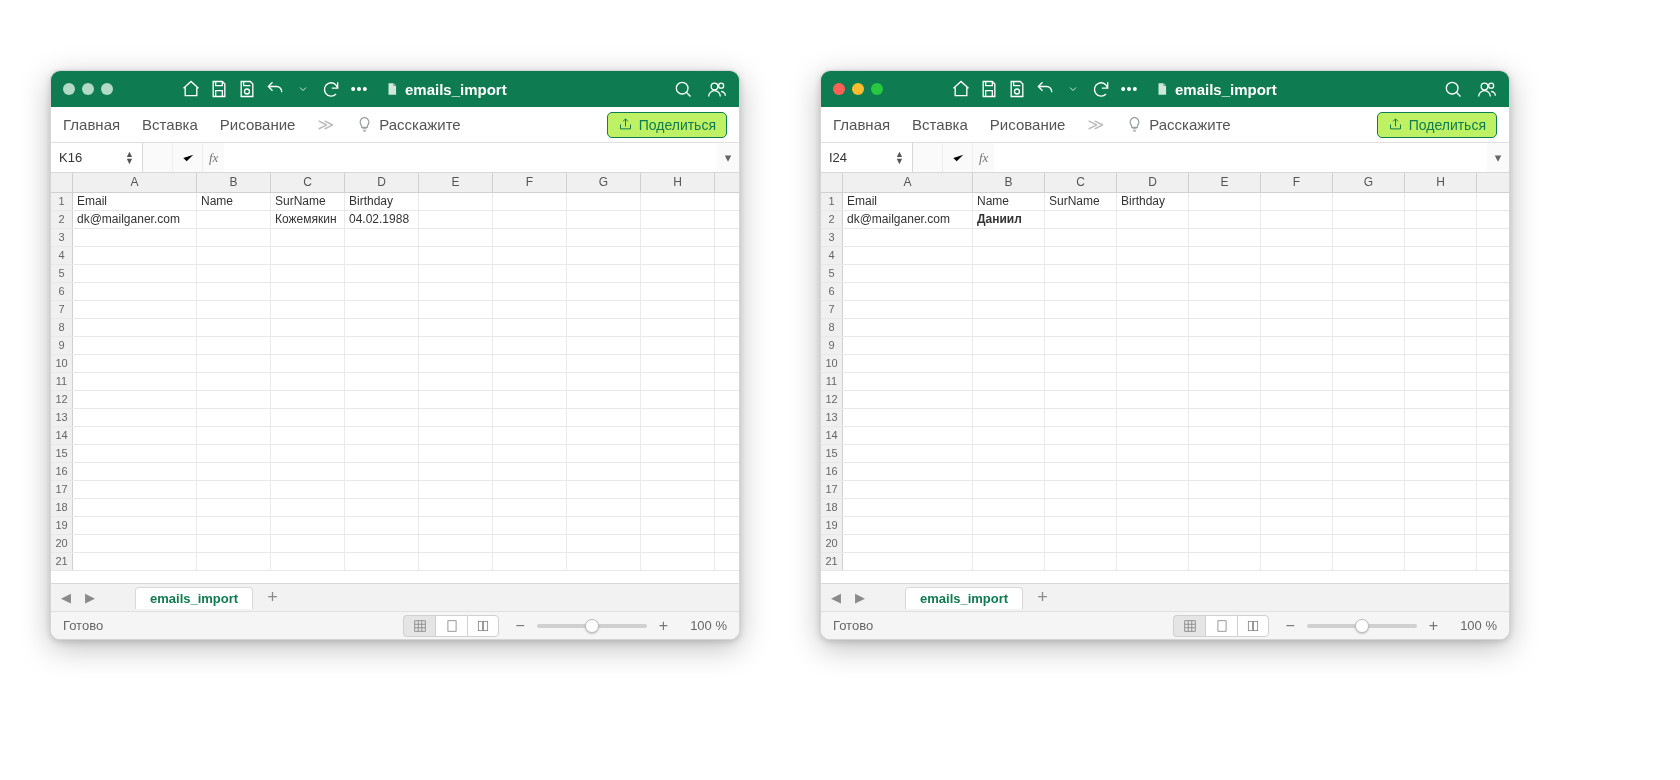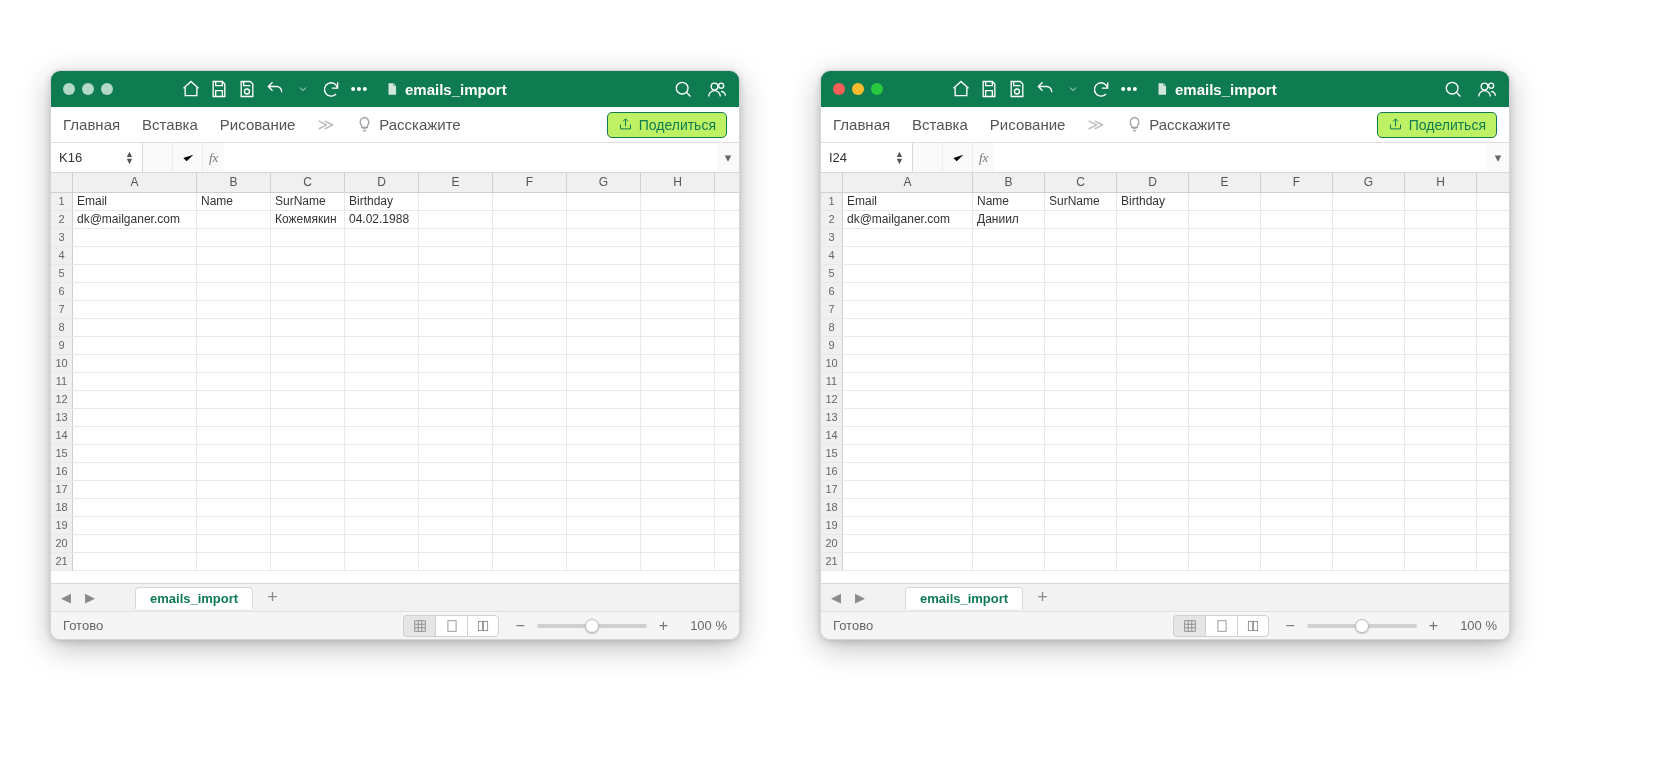--- a/index.html
+++ b/index.html
@@ -667,21 +667,21 @@
           <div class="cell" style="width: 72px;">SurName</div>
           <div class="cell" style="width: 72px;">Birthday</div>
           <div class="cell" style="width: 72px;"></div>
           <div class="cell" style="width: 72px;"></div>
           <div class="cell" style="width: 72px;"></div>
           <div class="cell" style="width: 72px;"></div>
         </div>
         <div class="row">
           <div class="rh">2</div>
           <div class="cell" style="width: 130px;">dk@mailganer.com</div>
-          <div class="cell" style="width: 72px;">Даниил</div>
+          <div class="cell" style="width: 72px; font-weight: bold;">Даниил</div>
           <div class="cell" style="width: 72px;"></div>
           <div class="cell" style="width: 72px;"></div>
           <div class="cell" style="width: 72px;"></div>
           <div class="cell" style="width: 72px;"></div>
           <div class="cell" style="width: 72px;"></div>
           <div class="cell" style="width: 72px;"></div>
         </div>
         <div class="row">
           <div class="rh">3</div>
           <div class="cell" style="width: 130px;"></div>

